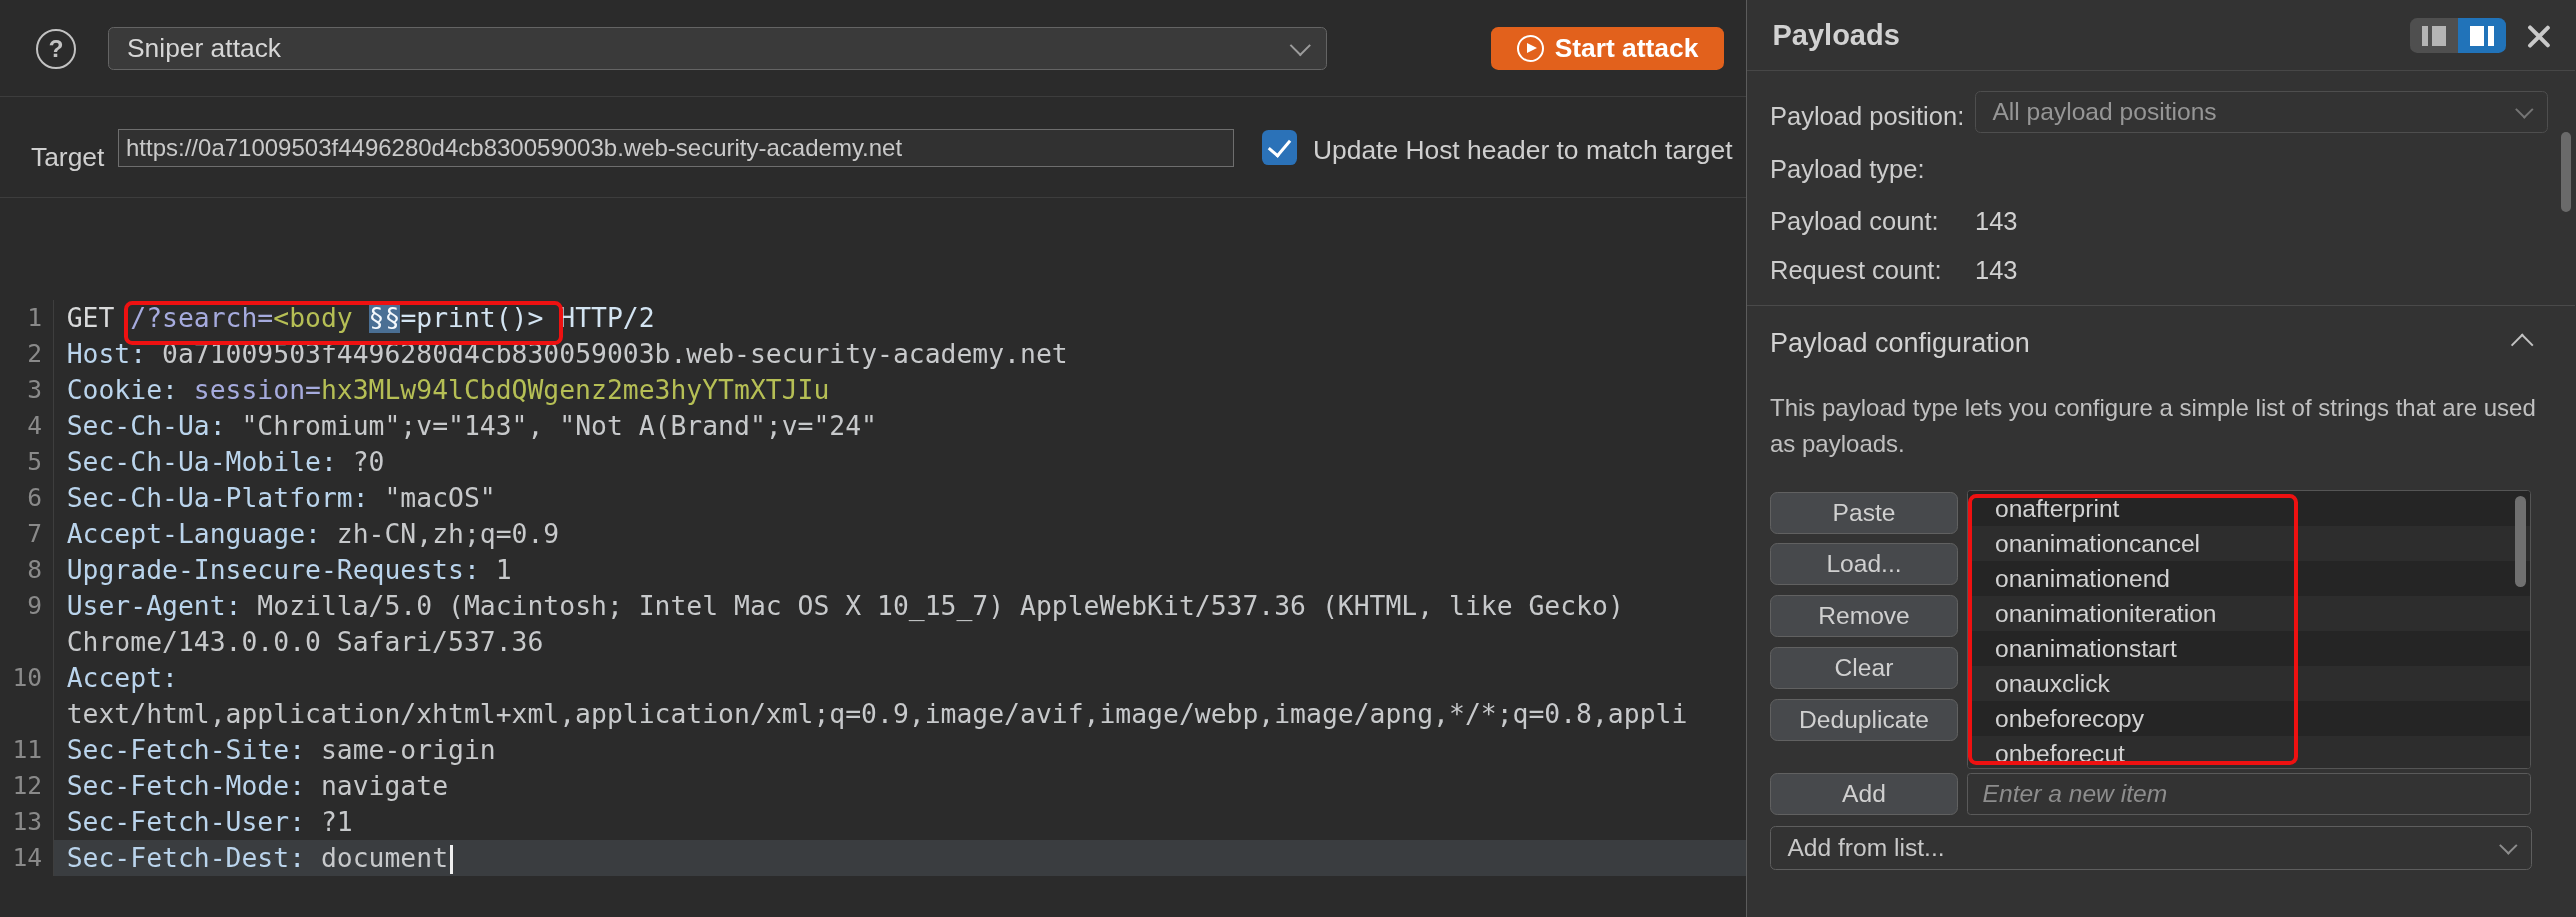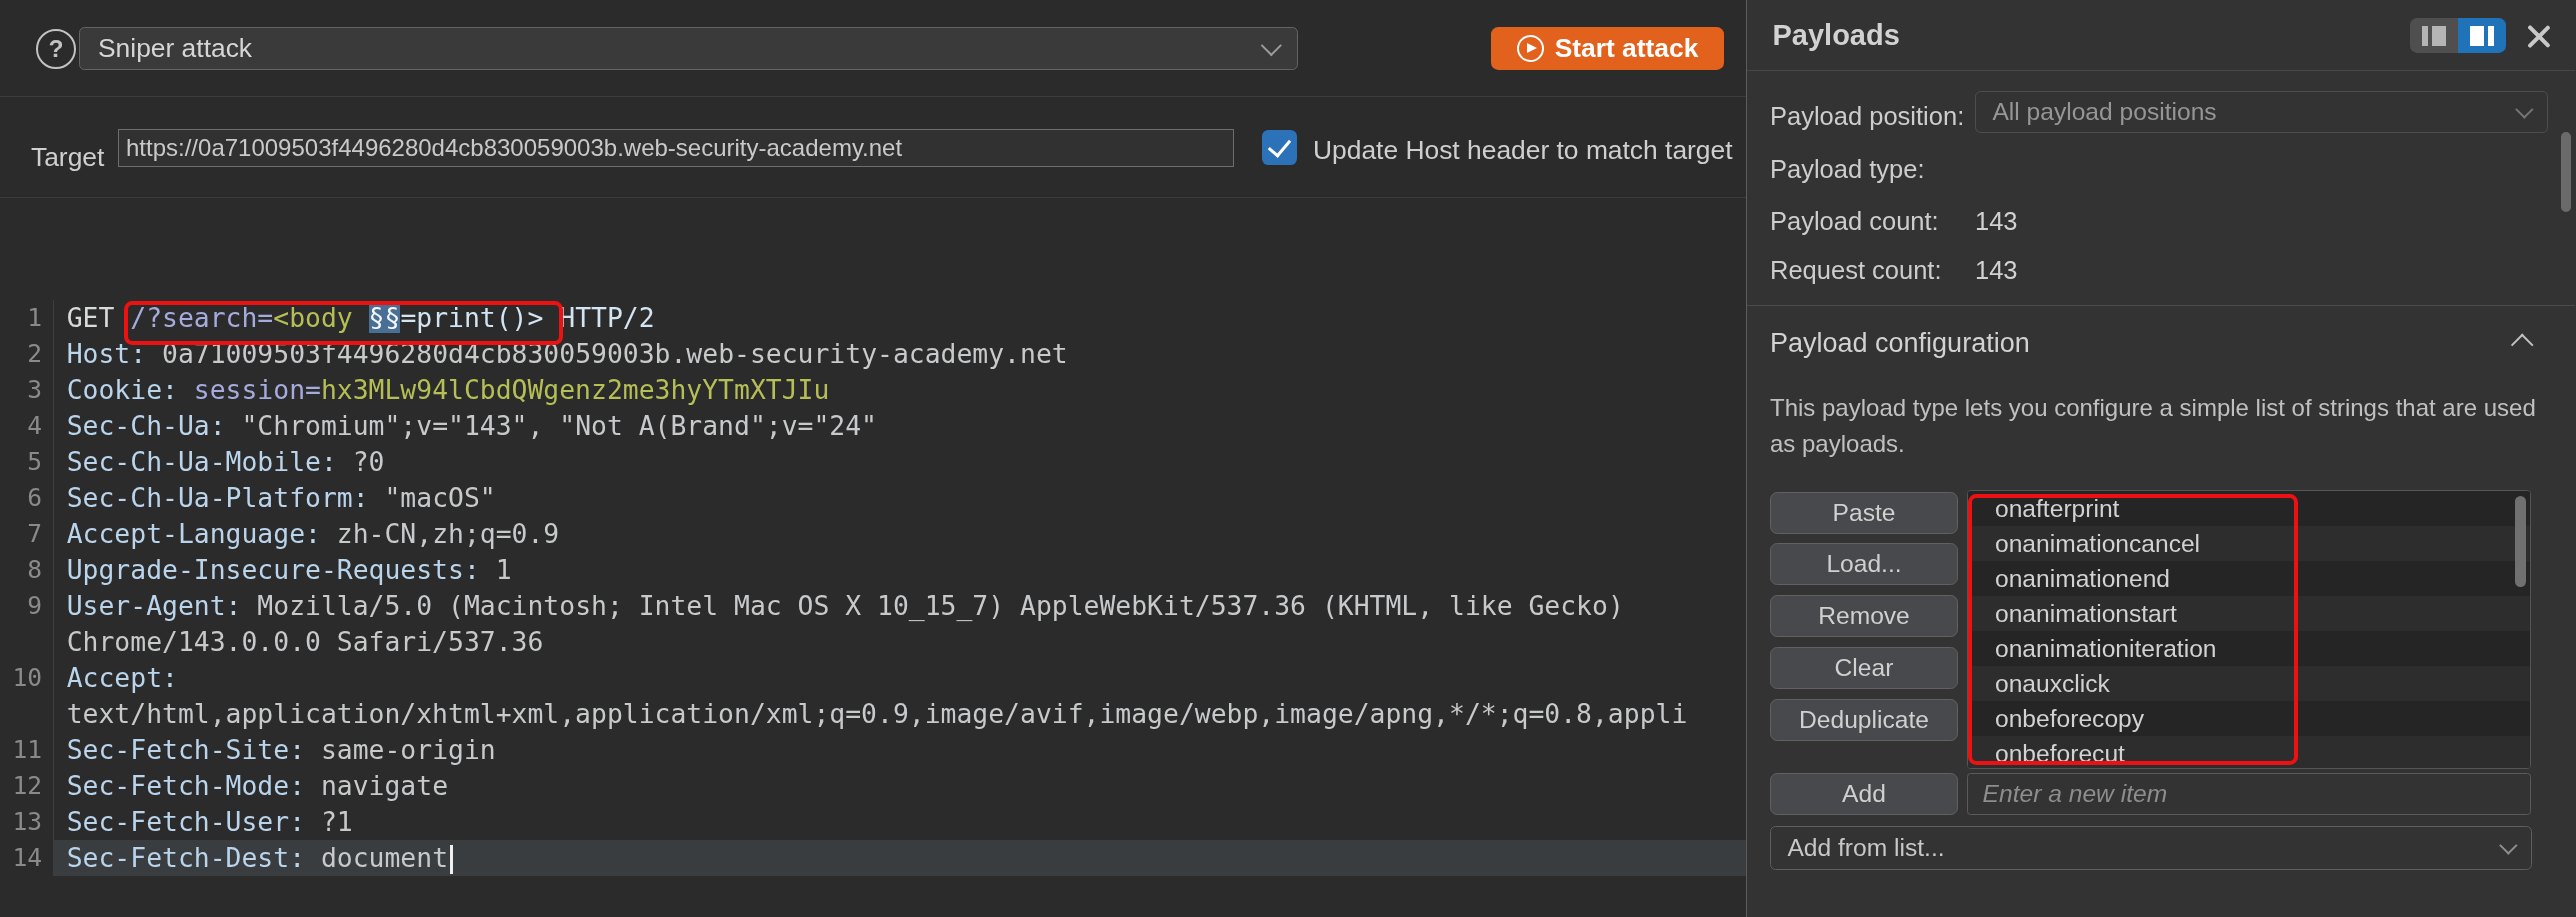--- a/index.html
+++ b/index.html
@@ -11,21 +11,21 @@
   .left-panel { position:relative; width:1746px; height:918px; background:#2b2b2b; }
 
   .topbar { position:absolute; left:0; top:0; width:1746px; height:97px;
             border-bottom:1.8px solid #3d3d3d; }
   .help-icon { position:absolute; left:36px; top:29px; width:40px; height:40px;
                border:2.7px solid #c2c2c2; border-radius:50%; color:#c2c2c2;
                font-size:24.6px; font-weight:bold; display:flex; align-items:center;
                justify-content:center; cursor:default; }
   .select-box { position:absolute; background:#3a3a3a; border:1.8px solid #646464;
                 border-radius:5.5px; display:flex; align-items:center; }
-  .attack-type { left:79px; top:27px; width:1219px; height:43px; padding:0 18px;
+  .attack-type { left:108px; top:27px; width:1219px; height:43px; padding:0 18px;
                  color:#d6d6d6; font-size:26.4px; }
   .chev { width:14.6px; height:14.6px; border-right:2.7px solid #9c9c9c;
           border-bottom:2.7px solid #9c9c9c; transform:rotate(45deg); margin-left:auto;
           margin-bottom:5.5px; flex:none; }
   .start-attack { position:absolute; left:1491px; top:27px; width:233px; height:43px;
                   background:#e2611c; border:none; border-radius:7.3px; color:#ffffff;
                   font-size:26.4px; font-weight:bold; font-family:"Liberation Sans",sans-serif;
                   display:flex; align-items:center; justify-content:center; gap:11px; cursor:pointer; }
   .play-icon { width:27px; height:27px; border:2.7px solid #ffffff; border-radius:50%;
                position:relative; flex:none; }
@@ -285,22 +285,22 @@
     <button class="rp-btn b-load">Load...</button>
     <button class="rp-btn b-remove">Remove</button>
     <button class="rp-btn b-clear">Clear</button>
     <button class="rp-btn b-dedup">Deduplicate</button>
     <button class="rp-btn b-addbtn">Add</button>
 
     <div class="payload-list">
       <div class="pl-item">onafterprint</div>
       <div class="pl-item">onanimationcancel</div>
       <div class="pl-item">onanimationend</div>
+      <div class="pl-item">onanimationiteration</div>
       <div class="pl-item">onanimationstart</div>
-      <div class="pl-item">onanimationiteration</div>
       <div class="pl-item">onauxclick</div>
       <div class="pl-item">onbeforecopy</div>
       <div class="pl-item">onbeforecut</div>
       <div class="pl-scroll-thumb"></div>
     </div>
 
     <div class="annotation-box list-annotation"></div>
 
     <input class="new-item-input" placeholder="Enter a new item" style="">
 

